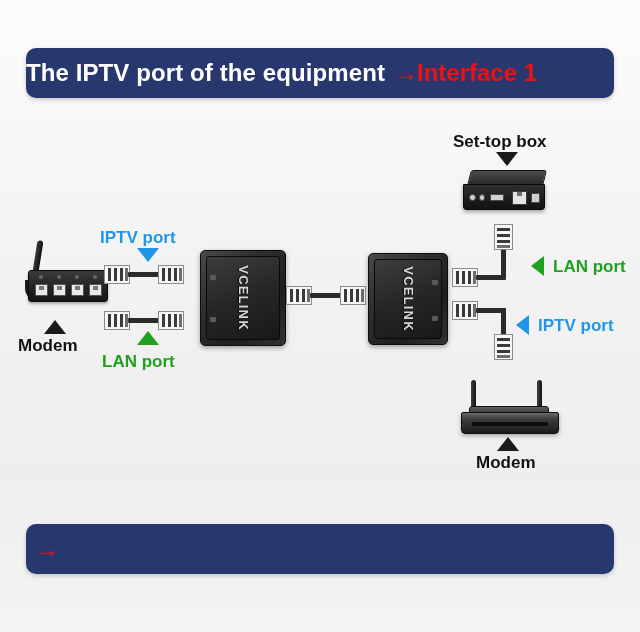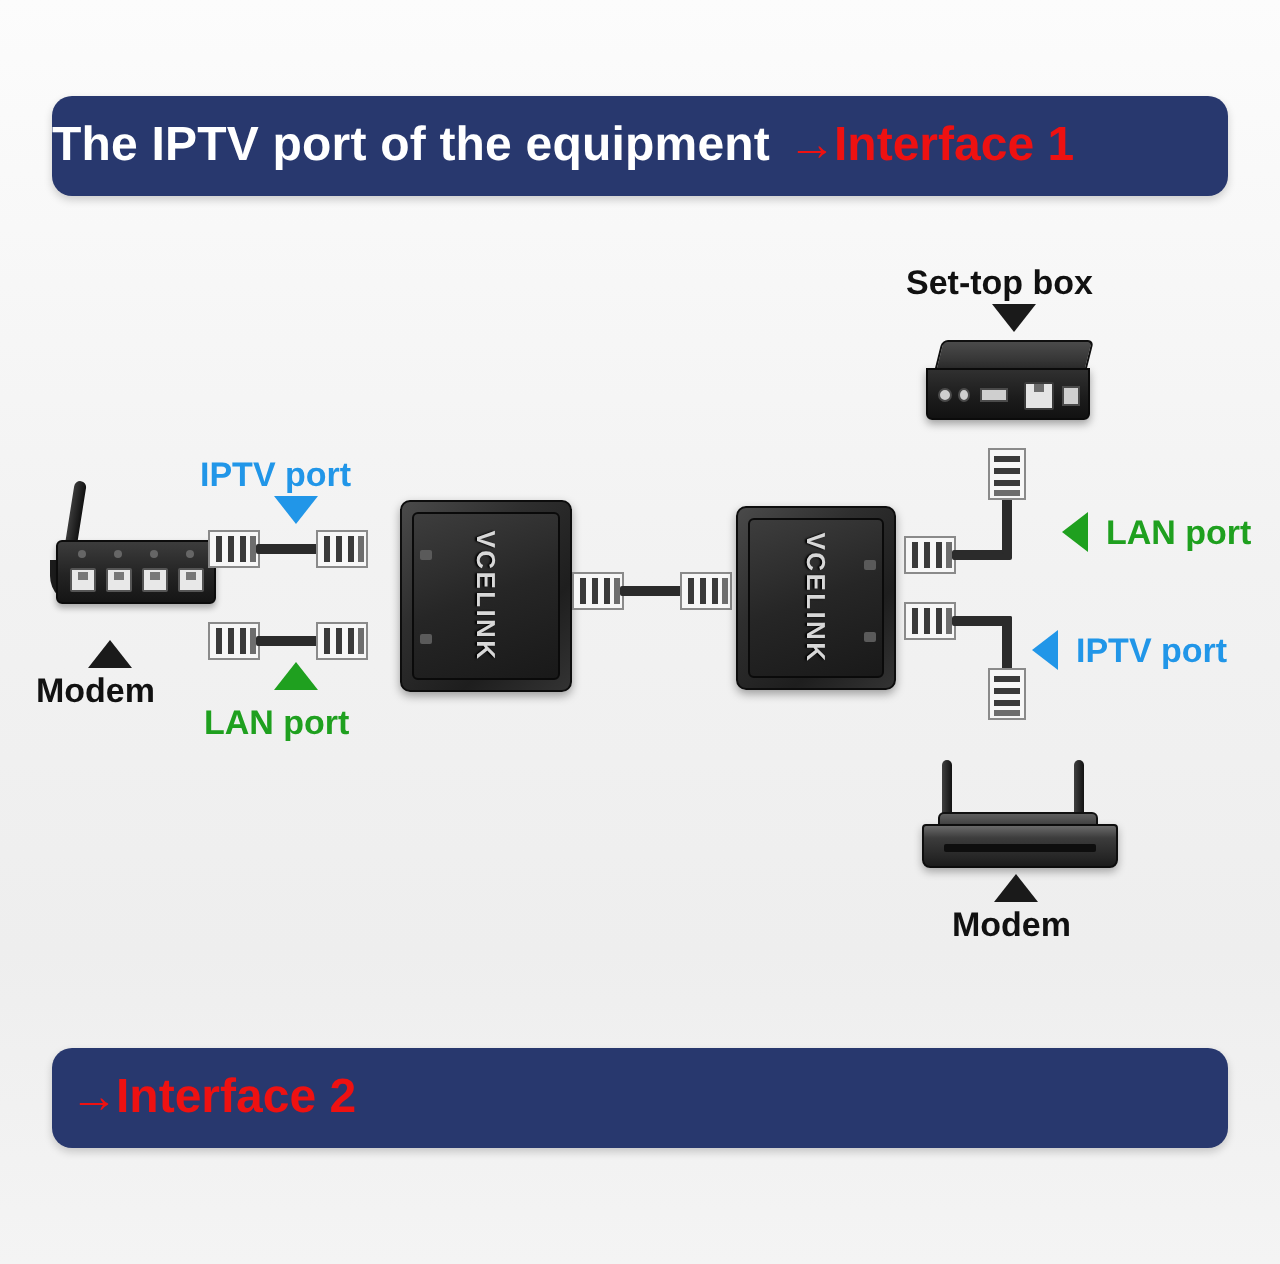--- a/index.html
+++ b/index.html
@@ -274,21 +274,20 @@
 <div id="stage">
 
   <div class="banner" id="banner-top">
     <span class="banner-main">The IPTV port of the equipment </span>
     <span class="banner-arrow">→</span>
     <span class="banner-accent">Interface 1</span>
   </div>
 
   <div class="banner" id="banner-bottom">
     <span class="banner-arrow">→</span>
-    <span class="banner-accent">Interface 2</span>
   </div>
 
   <div class="lbl lbl-black" style="left:453px; top:132px;">Set-top box</div>
   <div class="tri tri-down c-black" style="left:496px; top:152px;"></div>
 
   <div id="stb-group">
     <div id="stb-top"></div>
     <div id="stb-front">
       <div class="sport" style="left:5px;  top:9px; width:7px;  height:7px; border-radius:50%;"></div>
       <div class="sport" style="left:15px; top:9px; width:6px;  height:7px; border-radius:50%;"></div>

